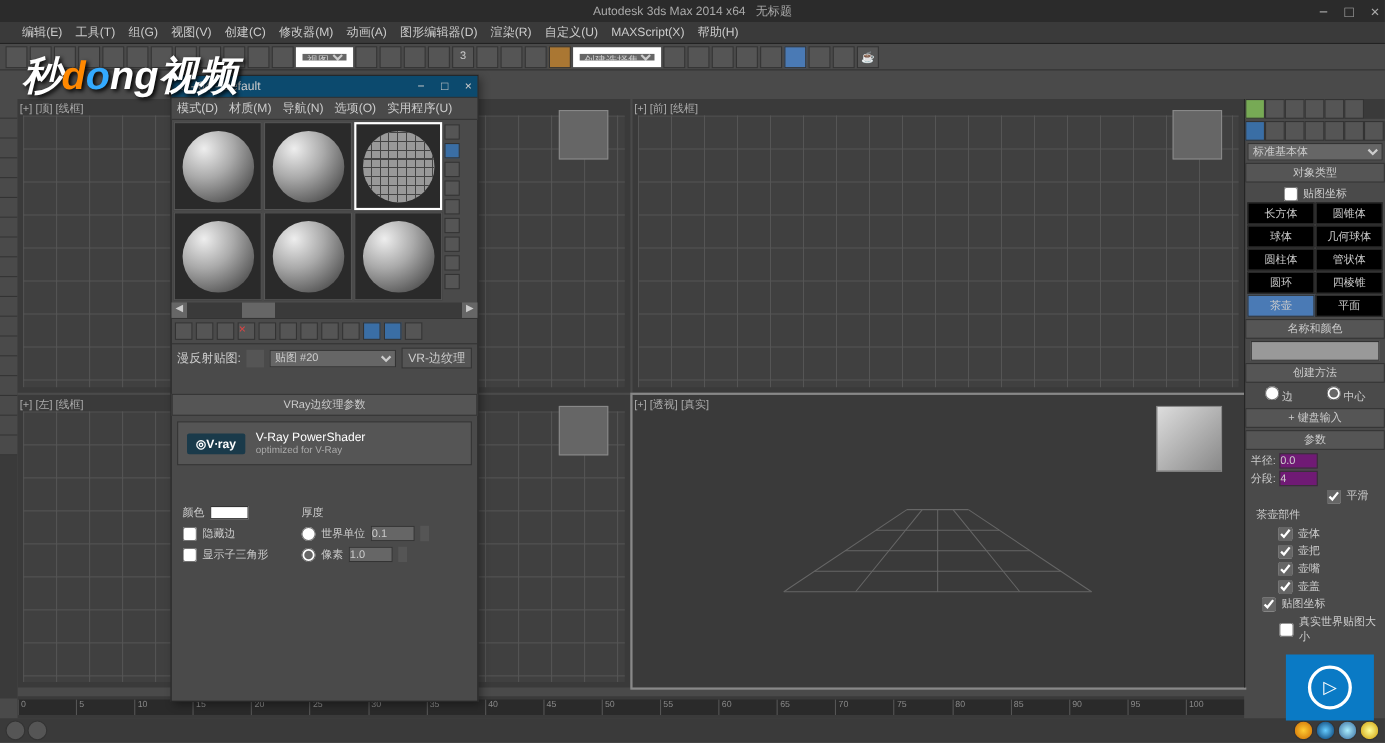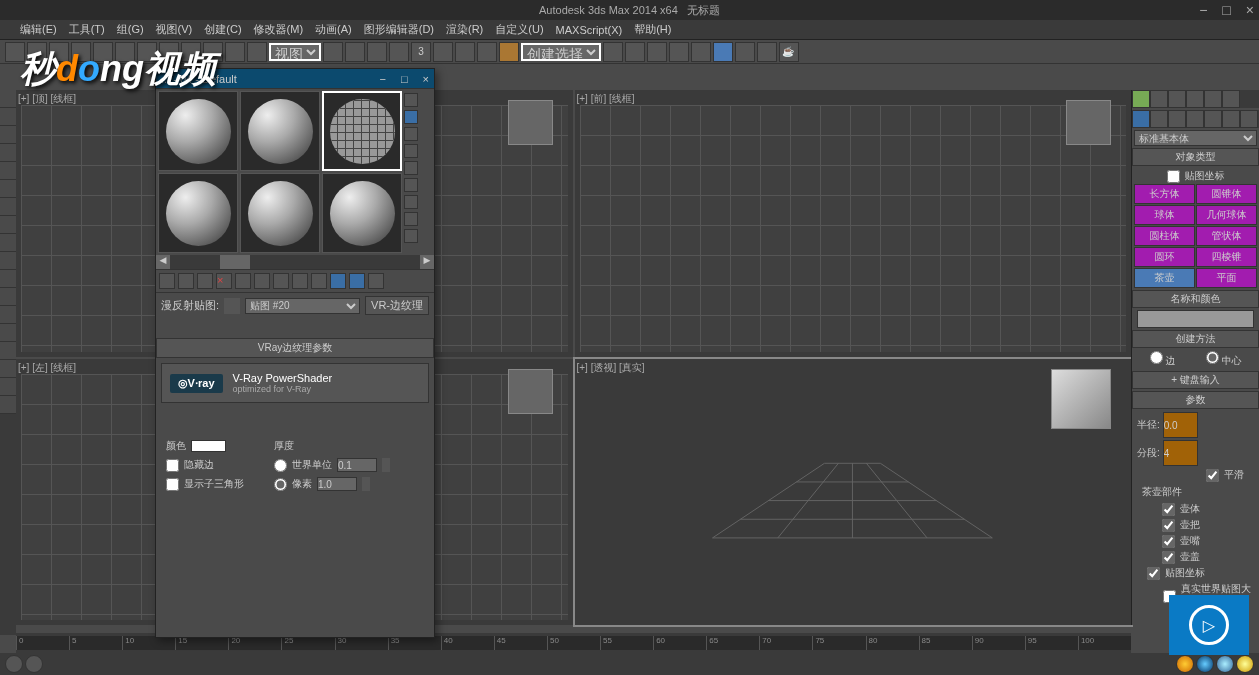--- a/index.html
+++ b/index.html
@@ -11,21 +11,21 @@
     .window-controls { position: absolute; right: 5px; display: flex; gap: 15px; }
     .window-controls span { color: #aaa; cursor: pointer; font-size: 14px; }
     
     
     .menu-bar { background: #3a3a3a; height: 20px; display: flex; align-items: center; padding: 0 20px; gap: 12px; border-bottom: 1px solid #222; }
     .menu-bar span { color: #ccc; font-size: 11px; cursor: pointer; }
     
     
     .toolbar { background: #4a4a4a; height: 24px; display: flex; align-items: center; padding: 0 5px; gap: 2px; border-bottom: 1px solid #333; }
     .toolbar .btn { width: 20px; height: 20px; background: #555; border: 1px solid #333; display: flex; align-items: center; justify-content: center; font-size: 10px; }
-    .toolbar select { background: #666; color: #ccc; border: 2px solid #ffffff; font-size: 14px; height: 18px; }
+    .toolbar select { background: #666; color: #ccc; border: 6px solid #ffffff; font-size: 10px; height: 18px; }
     
     
     .logo-overlay { position: absolute; top: 45px; left: 20px; z-index: 100; font-size: 36px; color: #fff; font-weight: bold; font-style: italic; text-shadow: 2px 2px 4px #000; }
     .logo-overlay .orange { color: #ff8800; }
     .logo-overlay .blue { color: #3af; }
     
     
     .left-toolbar { position: absolute; left: 0; top: 90px; width: 16px; height: 545px; background: #3a3a3a; display: flex; flex-direction: column; }
     .left-toolbar .btn { width: 16px; height: 18px; background: #4a4a4a; border-bottom: 1px solid #333; }
     
@@ -91,24 +91,24 @@
     
     .right-panel { position: absolute; right: 0; top: 90px; width: 128px; height: 535px; background: #4a4a4a; border-left: 1px solid #222; }
     .rp-tabs { display: flex; height: 18px; background: #3a3a3a; }
     .rp-tab { width: 18px; height: 18px; background: #555; border: 1px solid #333; }
     .rp-tabs2 { display: flex; height: 18px; background: #3a3a3a; margin-top: 2px; }
     .rp-dropdown { margin: 2px; }
     .rp-dropdown select { width: 100%; background: #666; color: #ccc; border: 1px solid #333; font-size: 10px; height: 16px; }
     .rp-section-header { background: #555; padding: 1px 5px; text-align: center; font-size: 10px; border: 1px solid #333; margin: 2px 0; }
     .rp-row { display: flex; align-items: center; padding: 1px 5px; gap: 5px; font-size: 10px; }
     .rp-grid { display: grid; grid-template-columns: 1fr 1fr; gap: 1px; padding: 0 2px; }
-    .rp-btn { background: #a21caf; border: 1px solid #333; text-align: center; padding: 2px; font-size: 10px; cursor: pointer; }
+    .rp-btn { background: #000000; border: 1px solid #333; text-align: center; padding: 2px; font-size: 10px; cursor: pointer; }
     .rp-btn.active { background: #4a7ab5; }
     .rp-input-row { display: flex; align-items: center; gap: 3px; padding: 1px 5px; font-size: 10px; }
-    .rp-input-row input { width: 35px; background: #a16207; color: #ccc; border: 1px solid #333; font-size: 10px; height: 26px; }
+    .rp-input-row input { width: 35px; background: #701a75; color: #ccc; border: 1px solid #333; font-size: 10px; height: 14px; }
     .rp-colorbox { height: 18px; background: #999; margin: 2px 5px; border: 1px solid #333; }
     
     
     .timeline-area { position: absolute; bottom: 22px; left: 16px; right: 128px; height: 20px; background: #3a3a3a; display: flex; align-items: center; }
     .timeline-slider { flex: 1; height: 14px; background: #2a2a2a; position: relative; }
     .timeline-marks { display: flex; position: absolute; inset: 0; }
     .timeline-marks span { flex: 1; border-left: 1px solid #555; font-size: 8px; padding-left: 2px; color: #888; }
     .frame-indicator { position: absolute; left: 40px; background: #666; padding: 1px 5px; font-size: 9px; }
     
     
@@ -252,20 +252,27 @@
 </div>
 
 <div class="material-editor">
   <div class="me-title">
     <span class="me-title-text">... - 04 - Default</span>
     <div class="me-window-controls">
       <span>−</span>
       <span>□</span>
       <span>×</span>
     </div>
+  </div>
+  <div class="me-menu">
+    <span>模式(D)</span>
+    <span>材质(M)</span>
+    <span>导航(N)</span>
+    <span>选项(O)</span>
+    <span>实用程序(U)</span>
   </div>
   <div style="display:flex;">
     <div class="material-slots">
       <div class="material-slot">
           <div class="sphere"></div>
         </div>
       <div class="material-slot">
           <div class="sphere"></div>
         </div>
       <div class="material-slot selected">

